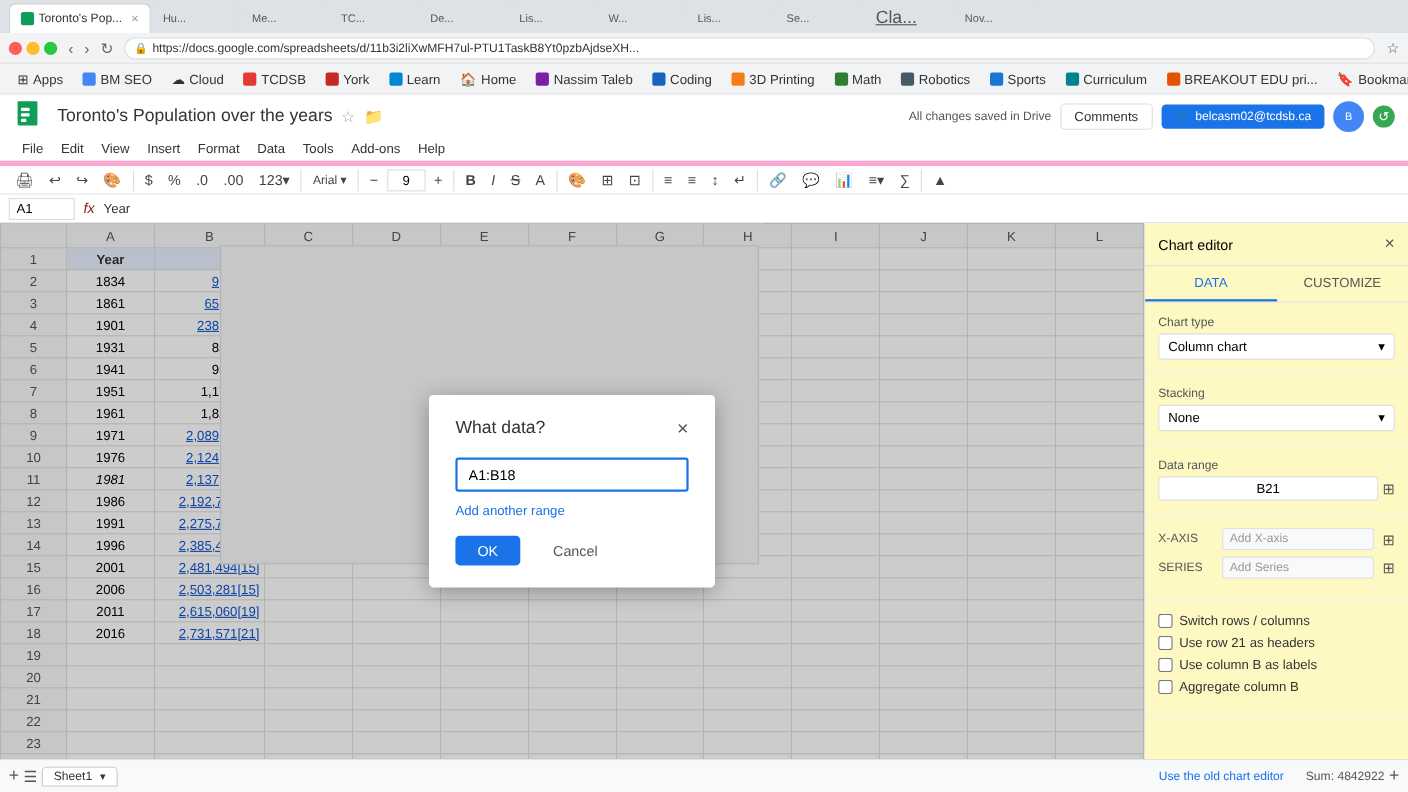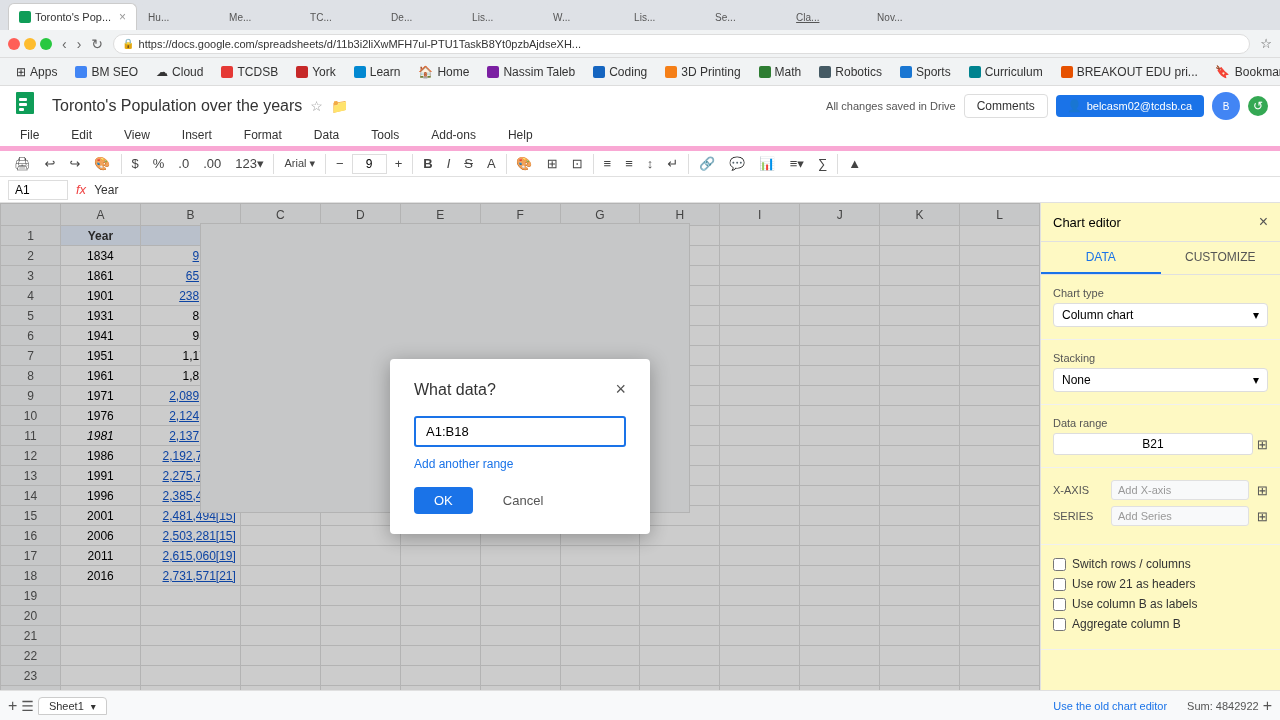--- a/index.html
+++ b/index.html
@@ -102,21 +102,21 @@
     .sheets-title {
       font-size: 16px;
       color: #333;
       font-weight: 400;
     }
     .sheets-star { color: #999; font-size: 14px; cursor: pointer; }
     .sheets-folder { color: #999; font-size: 14px; cursor: pointer; }
     .sheets-menu-row {
       display: flex;
       align-items: center;
-      gap: 16px;
+      gap: 0;
       font-size: 12px;
     }
     .menu-item {
       padding: 4px 8px;
       cursor: pointer;
       color: #333;
       border-radius: 4px;
     }
     .auto-save {
       margin-left: 12px;
@@ -469,21 +469,21 @@
     <span style="margin-left:4px;color:#999;font-size:12px;">×</span>
   </div>
   <div class="tab inactive" style="font-size:10px;">Hu...</div>
   <div class="tab inactive" style="font-size:10px;">Me...</div>
   <div class="tab inactive" style="font-size:10px;">TC...</div>
   <div class="tab inactive" style="font-size:10px;">De...</div>
   <div class="tab inactive" style="font-size:10px;">Lis...</div>
   <div class="tab inactive" style="font-size:10px;">W...</div>
   <div class="tab inactive" style="font-size:10px;">Lis...</div>
   <div class="tab inactive" style="font-size:10px;">Se...</div>
-  <div class="tab inactive" style="font-size:10px;text-decoration:underline;">Cla...</div>
+  <div class="tab inactive" style="font-size:16px;text-decoration:underline;">Cla...</div>
   <div class="tab inactive" style="font-size:10px;">Nov...</div>
 </div>
 
 <div class="browser-bar">
   <div class="browser-controls">
     <button class="browser-btn btn-red"></button>
     <button class="browser-btn btn-yellow"></button>
     <button class="browser-btn btn-green"></button>
   </div>
   <div class="nav-btns">
@@ -650,21 +650,21 @@
     <button class="toolbar-btn">💬</button>
     <button class="toolbar-btn">📊</button>
     <button class="toolbar-btn">≡▾</button>
     <button class="toolbar-btn">∑</button>
     <div class="toolbar-divider"></div>
     <button class="toolbar-btn">▲</button>
   </div>
 
   <div class="formula-bar">
     <input class="cell-ref" value="A1" style="">
-    <span class="fx-label" style="color:#ef4444;font-style:italic;">fx</span>
+    <span class="fx-label" style="color:#7f1d1d;font-style:italic;">fx</span>
     <span class="formula-content">Year</span>
   </div>
 
   <div class="spreadsheet-main" style="position:relative;">
 
     <div class="spreadsheet-area">
       <div style="overflow:auto;height:100%;position:relative;">
         <table class="sheet-grid">
           <thead>
             <tr>

